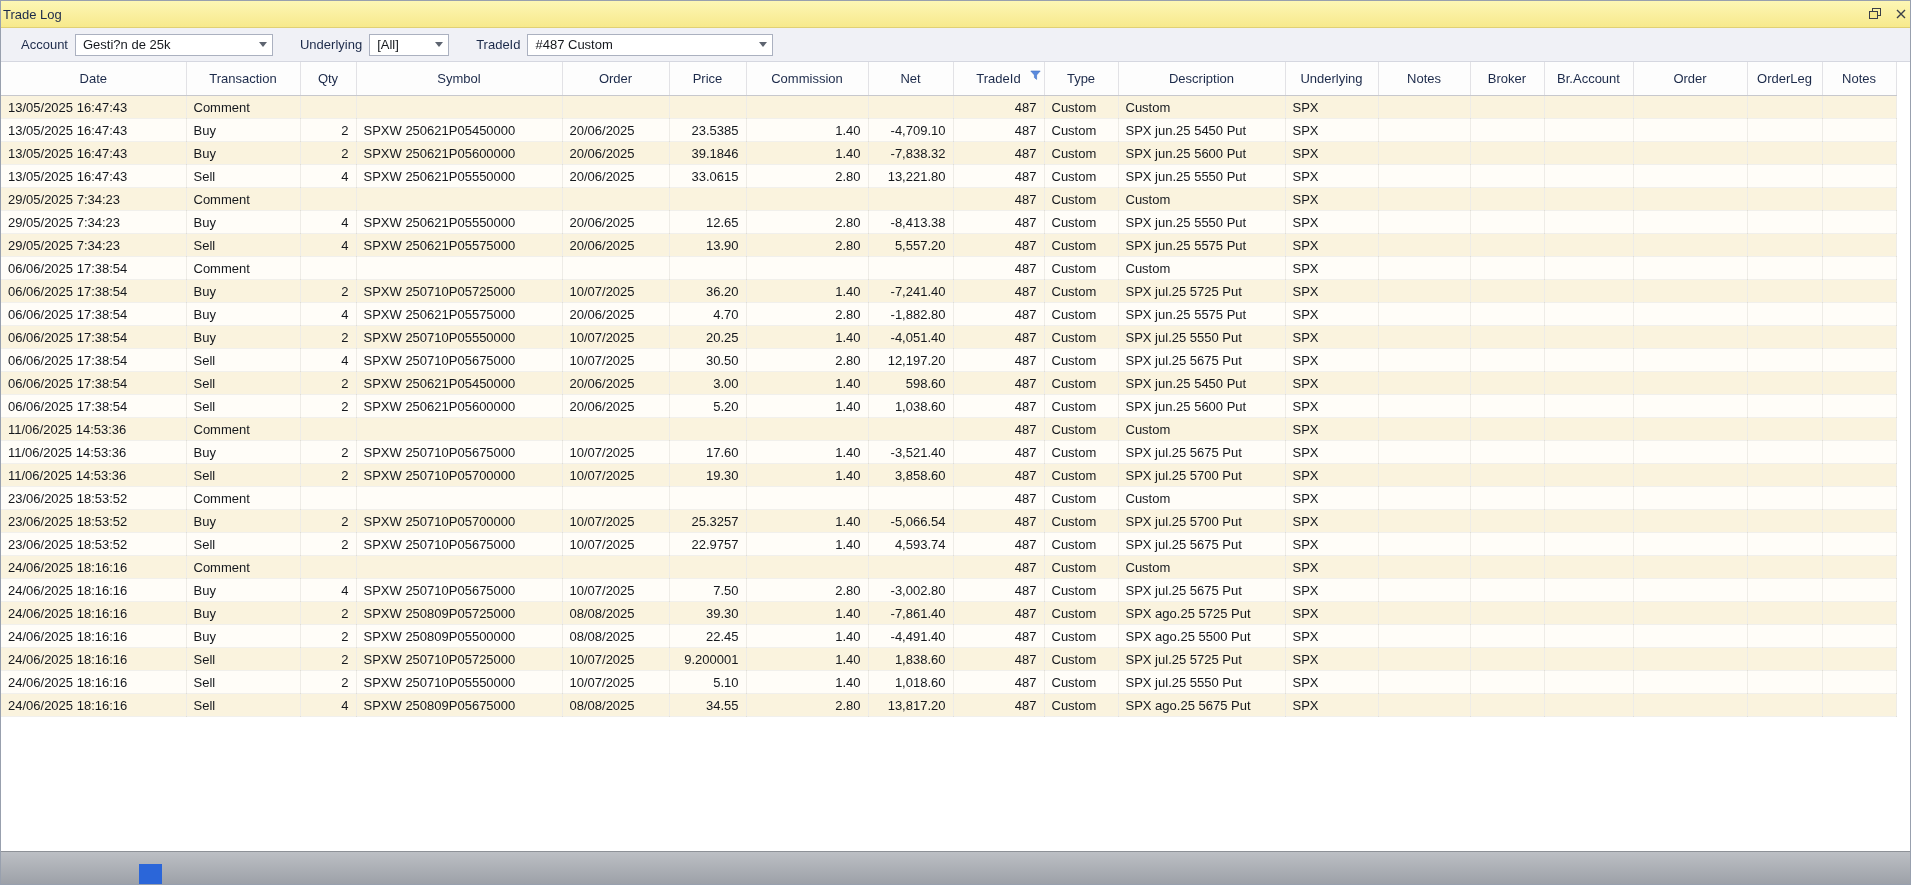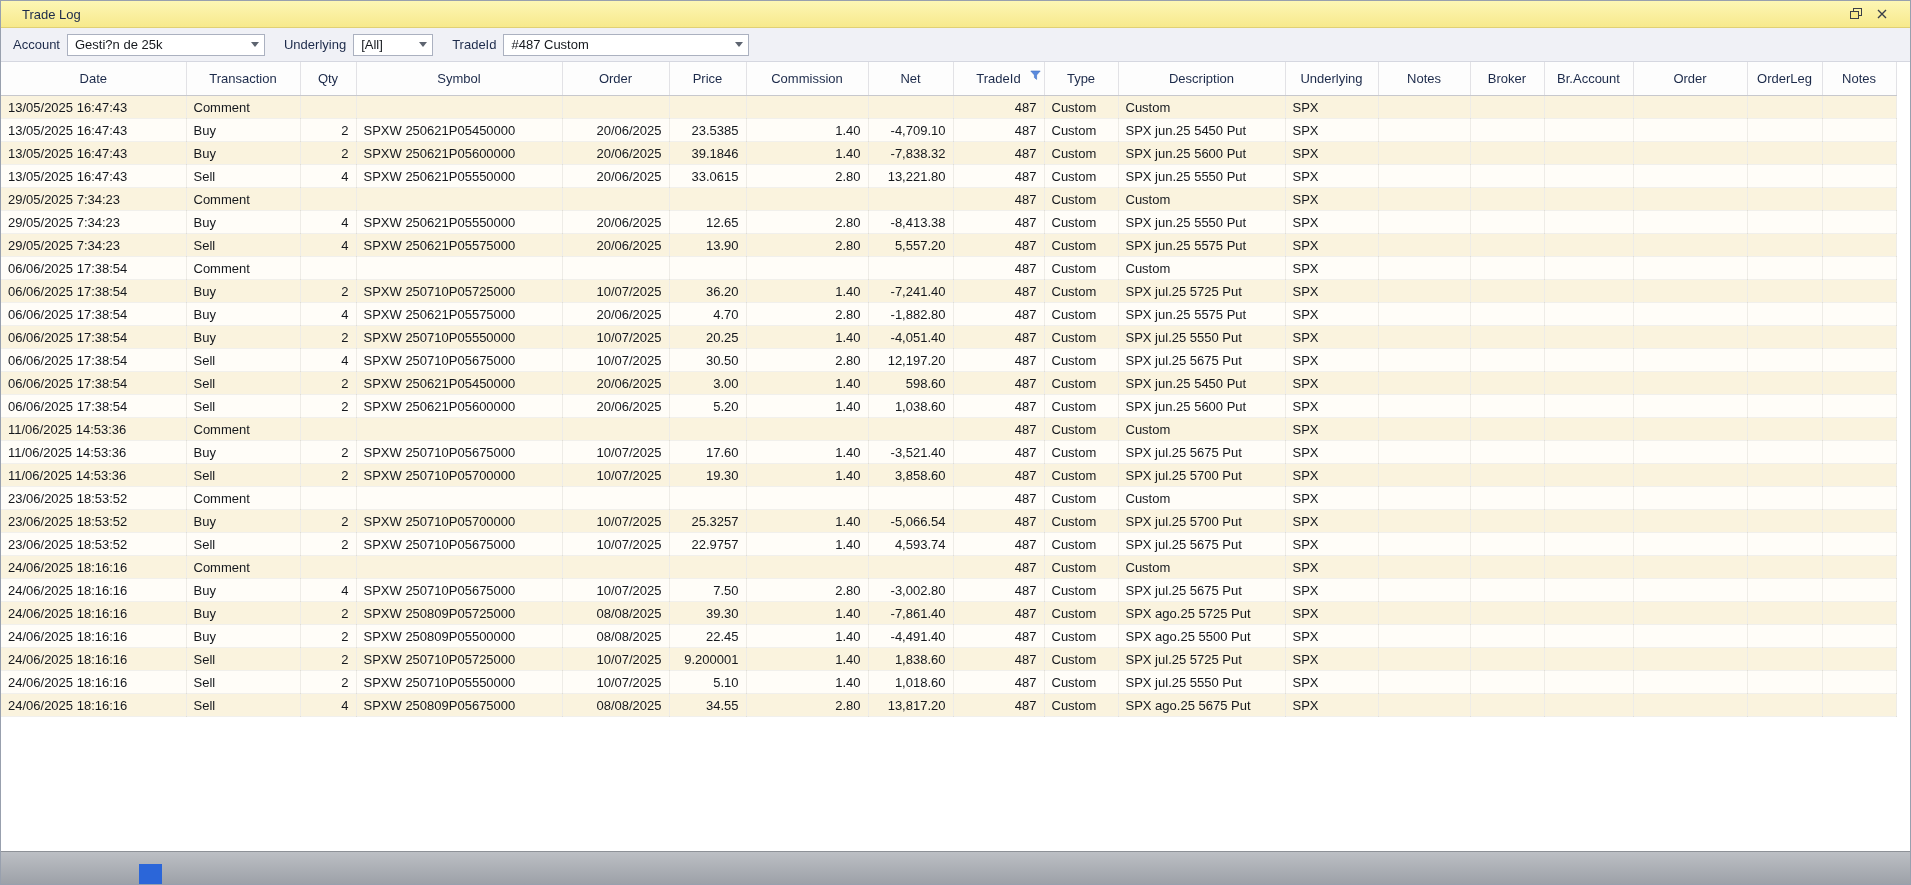--- a/index.html
+++ b/index.html
@@ -6,31 +6,31 @@
   html,body { margin:0; padding:0; background:#e8e8e8; }
   .window {
     position:relative; width:1911px; height:885px; overflow:hidden;
     background:#ffffff; border:1px solid #98a0ae;
     font-family:"Liberation Sans", sans-serif; font-size:13px; color:#15181d;
   }
   
   .titlebar {
     height:27px; background:linear-gradient(#fdf6b5,#f7e98c);
     border-bottom:1px solid #e0d075; display:flex; align-items:center;
-    padding:0 21px; color:#1c2a4a;
+    padding:0 2px; color:#1c2a4a;
   }
   .titlebar .title { font-size:13px; }
   .title-icons { margin-left:auto; display:flex; align-items:center; gap:12px; }
   .title-icons .tbtn { width:14px; height:14px; display:flex; align-items:center; justify-content:center; cursor:default; }
   
   .toolbar {
     height:34px; background:#f0f1f6; border-bottom:1px solid #d5d7e0;
     display:flex; align-items:center; padding:0 12px; color:#1c2a4a;
   }
-  .toolbar label { margin-right:7px; }
+  .toolbar label { margin-right:7px;margin-left:8px; }
   .combo {
     height:22px; background:#fff; border:1px solid #abb1c0;
     display:flex; align-items:center; padding:0 5px 0 7px; margin-right:19px;
     color:#15181d;
   }
   .combo .val { flex:1; overflow:hidden; white-space:nowrap; }
   .combo .arrow {
     width:0; height:0; border-left:4px solid transparent; border-right:4px solid transparent;
     border-top:5px solid #5d6470; margin-left:8px; flex:none;
   }
@@ -54,21 +54,21 @@
   }
   table.grid td {
     height:23px; padding:0 7px; overflow:hidden; white-space:nowrap;
     border-right:1px solid rgba(120,110,70,0.13); border-bottom:1px solid rgba(120,110,70,0.10);
     color:#15181d;
   }
   tr.even td { background:#faf3de; }
   tr.odd  td { background:#fffdf8; }
   td.a-left { text-align:left; }
   td.a-right { text-align:right; }
-  td.a-center { text-align:right; }
+  td.a-center { text-align:left; }
   td.sym { white-space:pre; }
   .filter-funnel { position:absolute; right:3px; top:7px; }
   
   .bottom-strip {
     position:absolute; left:0; right:0; bottom:0; height:33px;
     background:linear-gradient(#bcbfc4,#9da1a8); border-top:1px solid #8d9197;
   }
   .bottom-accent {
     position:absolute; left:138px; bottom:0; width:23px; height:20px;
     background:#2b66d9;

